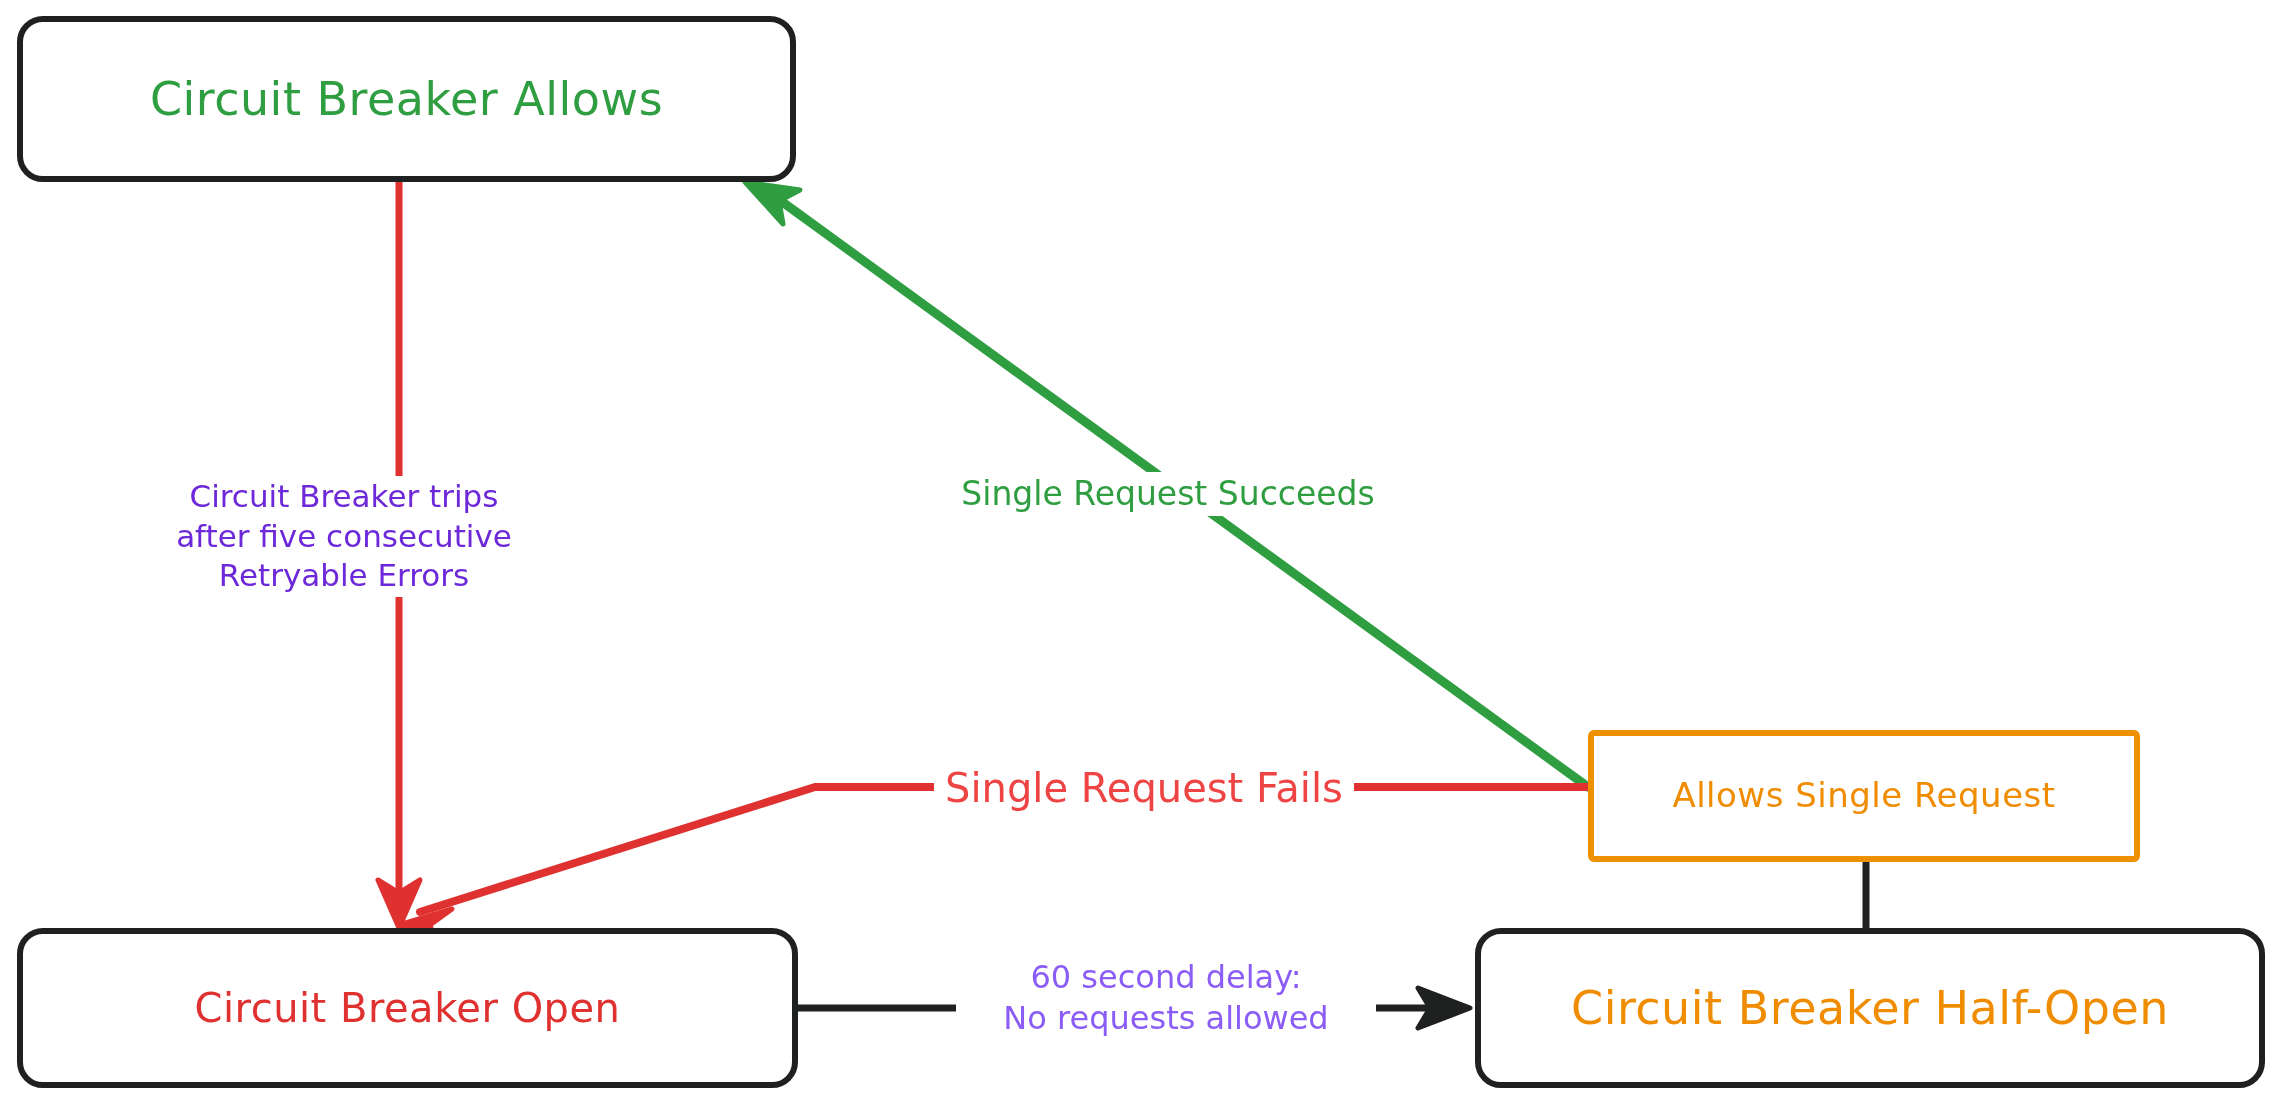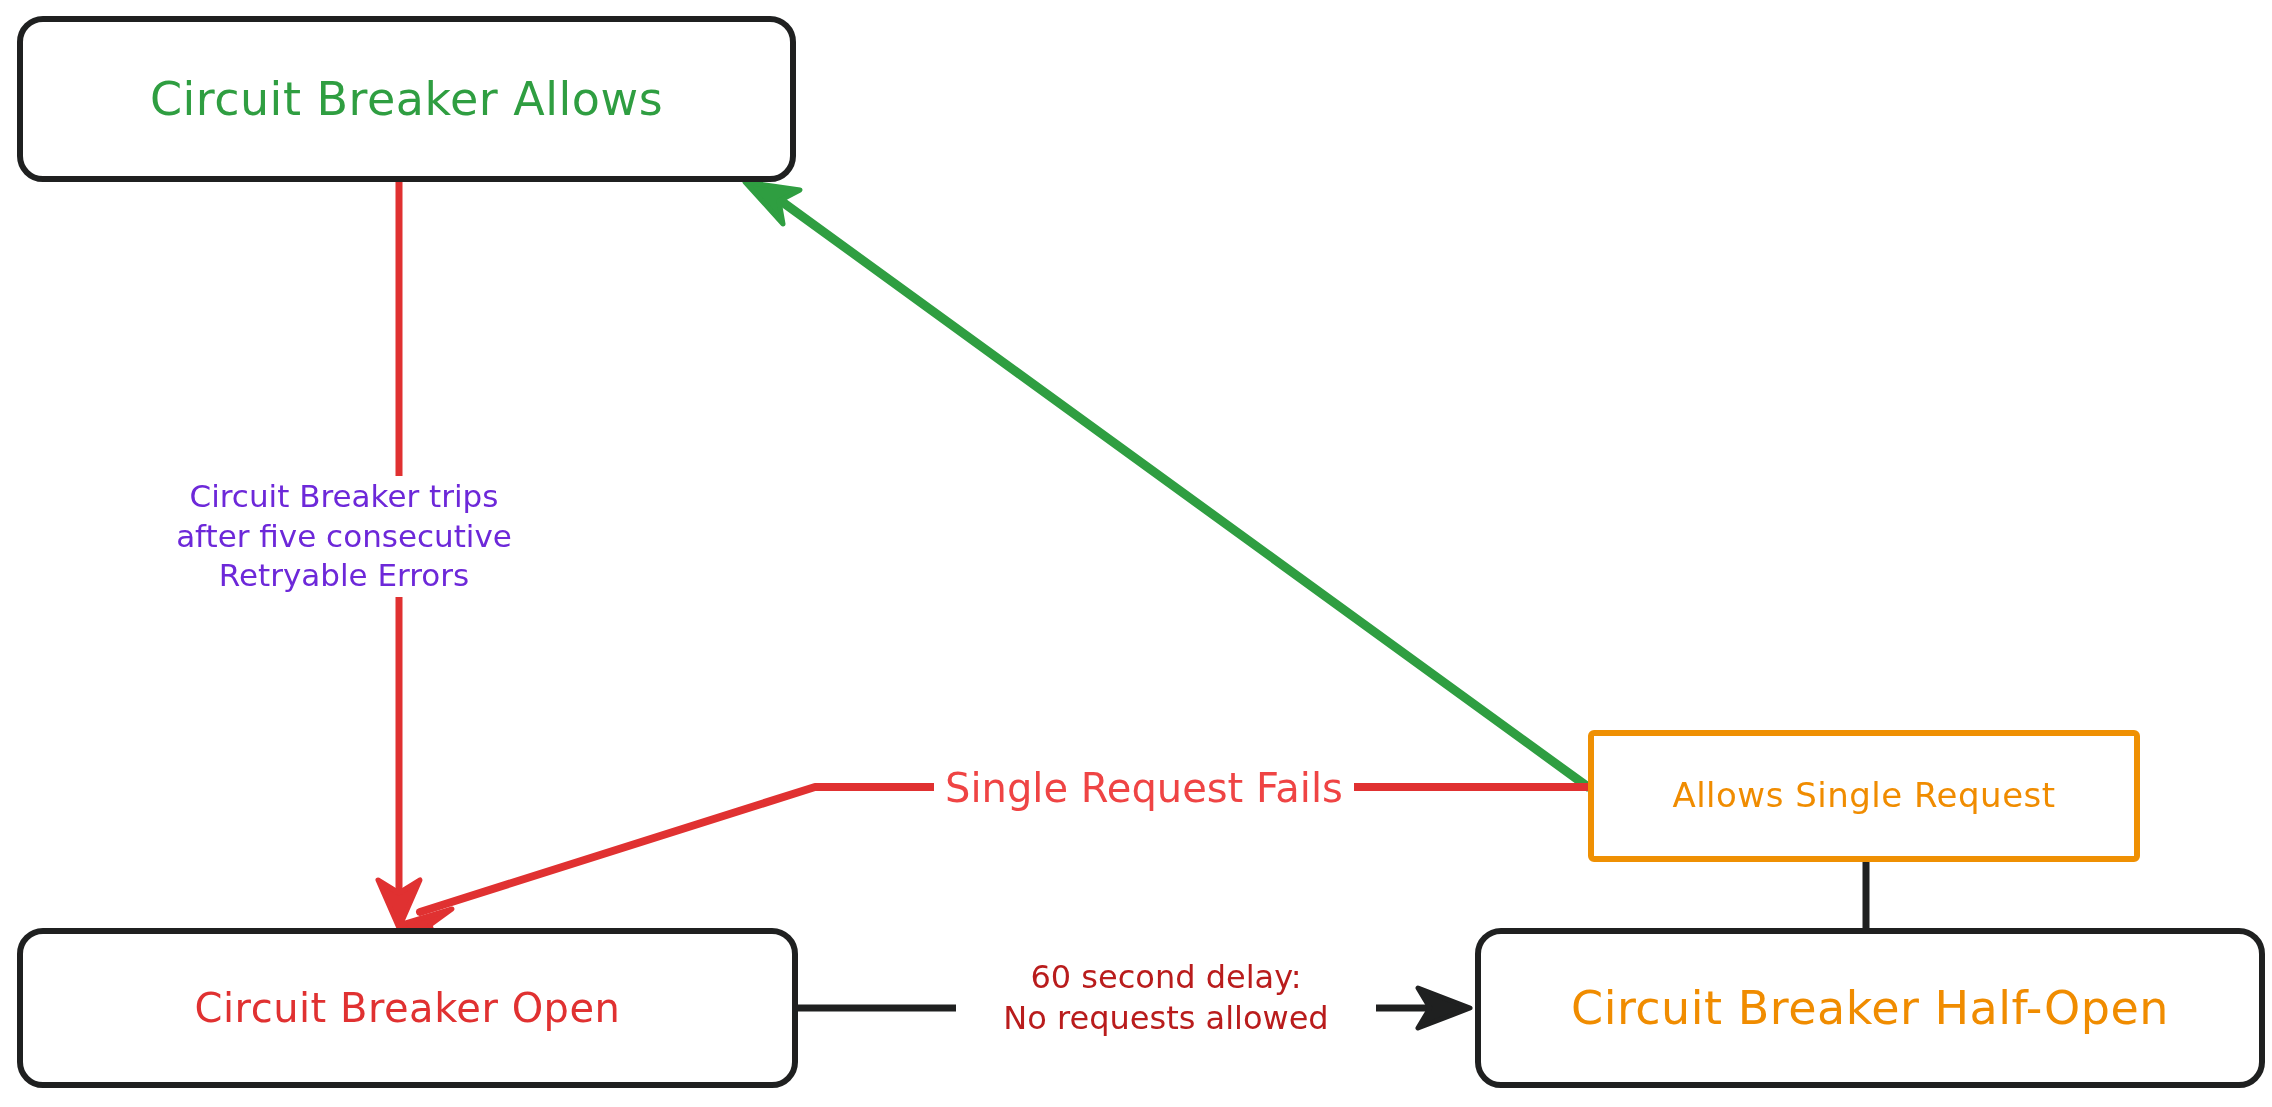--- a/index.html
+++ b/index.html
@@ -80,21 +80,21 @@
   #label-succeeds {
     left: 918px; top: 472px; width: 500px;
     font-size: 33px; color: #2f9e41;
   }
   #label-fails {
     left: 934px; top: 762px; width: 420px;
     font-size: 40px; color: #ef4444;
   }
   #label-delay {
     left: 956px; top: 956px; width: 420px;
-    font-size: 32px; color: #b91c1c;
+    font-size: 32px; color: #8b5cf6;
   }
 </style>
 </head>
 <body>
 
 <div id="diagram-root">
 
   <svg id="edge-layer" viewBox="0 0 2272 1107" xmlns="http://www.w3.org/2000/svg">
 
     <g>
@@ -135,19 +135,20 @@
   </div>
 
   <div class="node node-black" id="node-half">
     <span class="node-label lbl-orange">Circuit Breaker Half-Open</span>
   </div>
 
   <div class="edge-label" id="label-trips">Circuit Breaker trips
 after five consecutive
 Retryable Errors</div>
 
+  <div class="edge-label" id="label-succeeds">Single Request Succeeds</div>
 
   <div class="edge-label" id="label-fails">Single Request Fails</div>
 
   <div class="edge-label" id="label-delay">60 second delay:
 No requests allowed</div>
 
 </div>
 
 </body></html>

